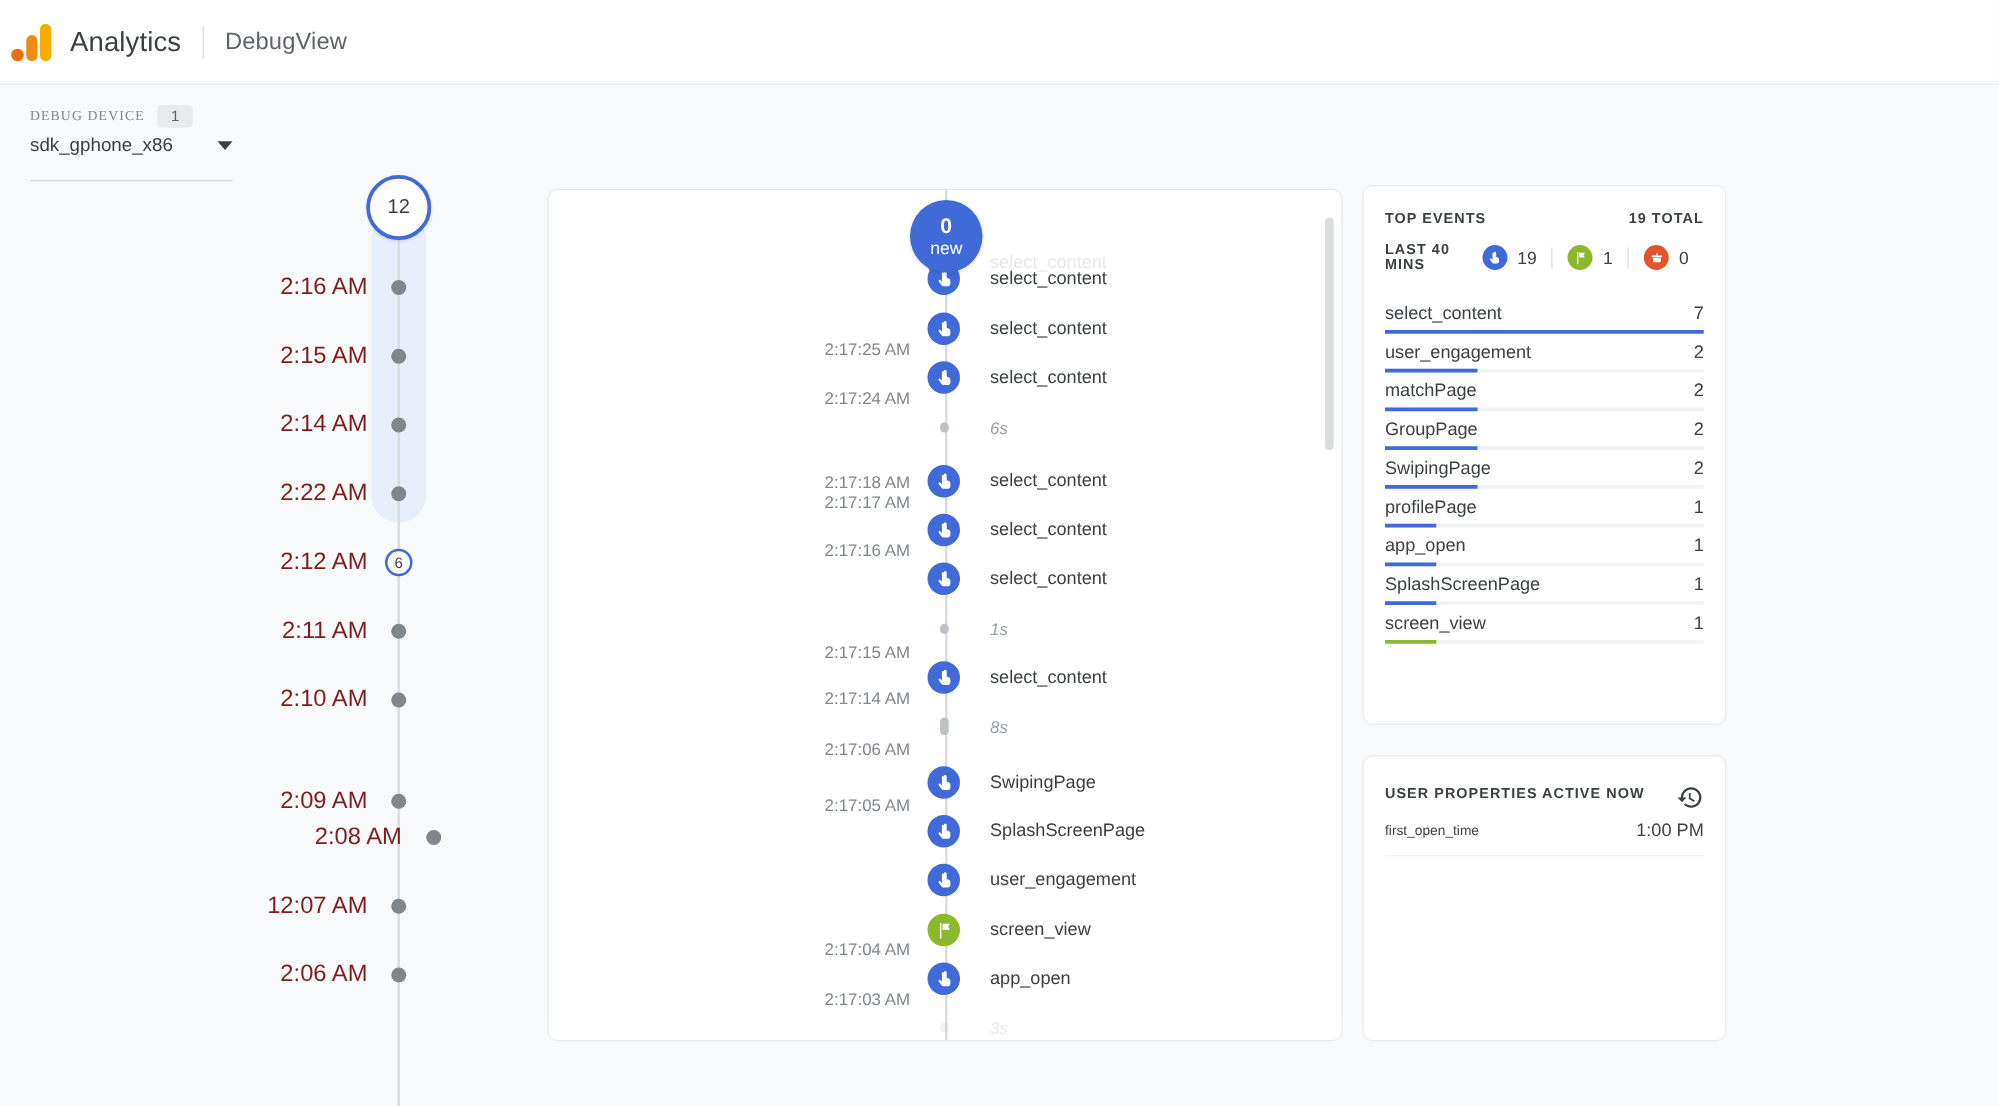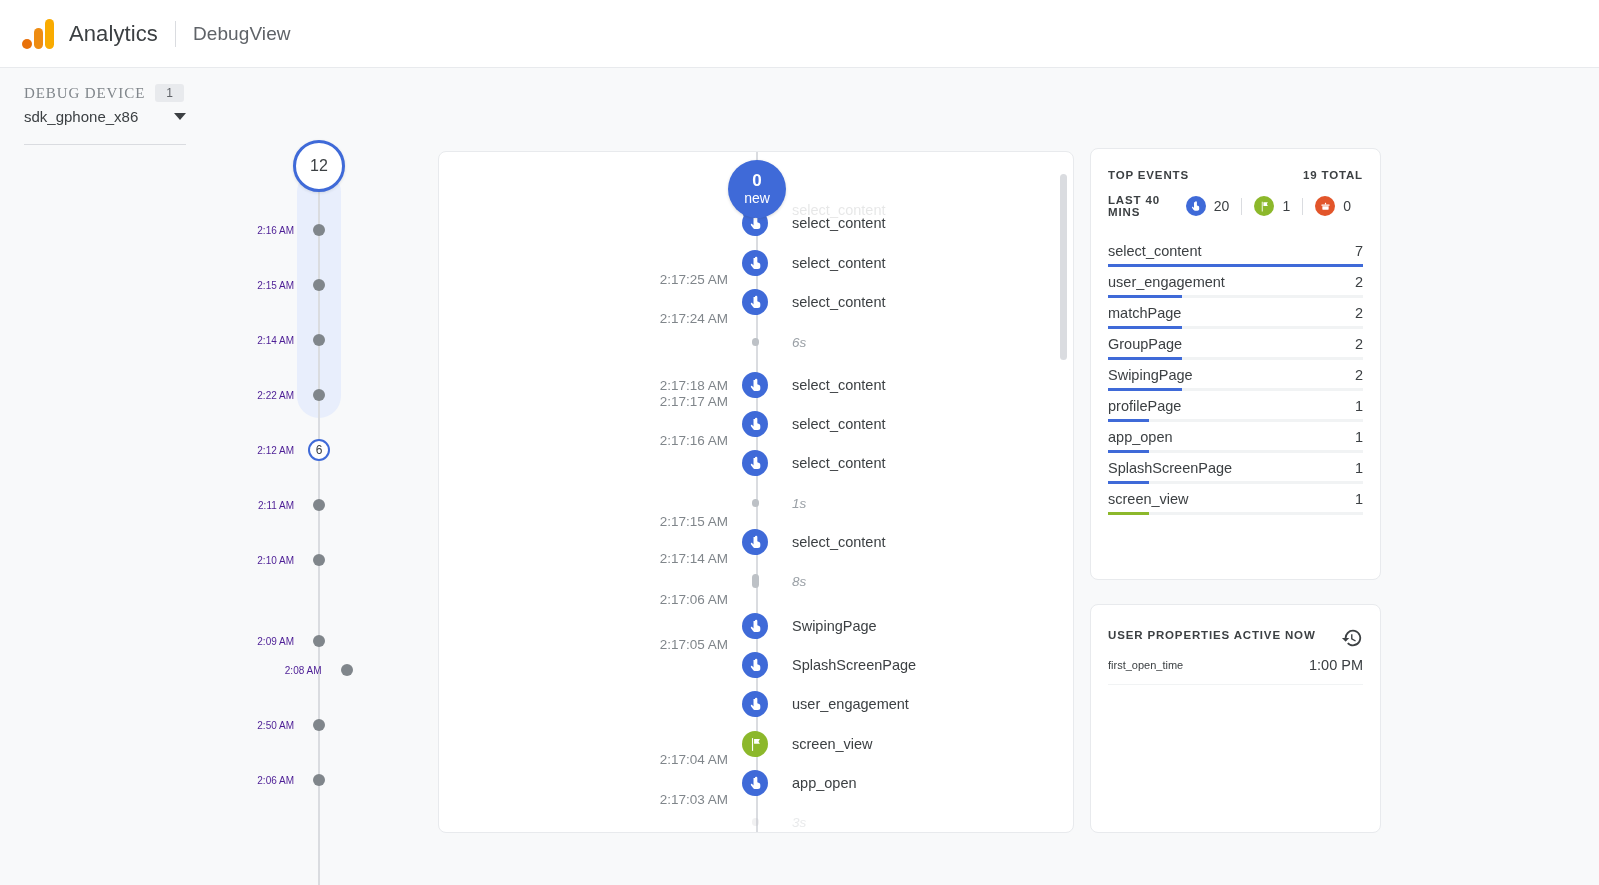--- a/index.html
+++ b/index.html
@@ -10,21 +10,21 @@
     overflow: hidden;
     -webkit-font-smoothing: antialiased;
   }
 
   
   .topbar {
     height: 68px;
     background: #ffffff;
     display: flex;
     align-items: center;
-    padding-left: 22px;
+    padding-left: 9px;
     border-bottom: 1px solid #e8eaed;
   }
   .ga-logo { width: 34px; height: 30px; position: relative; margin-right: 13px; }
   .ga-logo .b1 { position:absolute; left:0; bottom:0; width:10px; height:10px; border-radius:50%; background:#e8710a; }
   .ga-logo .b2 { position:absolute; left:12px; bottom:0; width:9px; height:21px; border-radius:4.5px; background:#ee8c12; }
   .ga-logo .b3 { position:absolute; left:23px; bottom:0; width:9px; height:30px; border-radius:4.5px; background:#f9ab00; }
   .brand {
     font-size: 22px; color: #3c4043; letter-spacing: 0.1px;
   }
   .brand-sep {
@@ -33,21 +33,21 @@
   .section-title {
     font-size: 19px; color: #5f6368; letter-spacing: 0.1px;
   }
 
   
   .devicebar {
     height: 80px; padding: 16px 0 0 24px; background: #f8f9fa;
   }
   .device-label-row { display:flex; align-items:center; gap: 10px; }
   .device-label {
-    font-size: 15px; letter-spacing: 0.9px; color: #80868b;
+    font-size: 11px; letter-spacing: 0.9px; color: #80868b;
     font-family: "Liberation Serif", serif; font-variant: small-caps;
     text-transform: uppercase;
   }
   .device-count {
     background: #e8eaed; color: #5f6368; font-size: 12px;
     border-radius: 3px; padding: 2px 11px; min-width: 28px; text-align:center;
   }
   .device-select {
     margin-top: 6px; width: 162px; border-bottom: 1px solid #dadce0;
     display:flex; align-items:center; justify-content: space-between;
@@ -75,21 +75,21 @@
   }
   .min-highlight {
     position:absolute; left: 97px; top: 22px; width: 44px; height: 248px;
     background: #e8eefc; border-radius: 22px;
   }
   .min-row {
     position: absolute; left: 0; width: 180px; height: 20px;
     display: flex; align-items: center;
   }
   .min-label {
-    width: 110px; text-align: right; font-size: 10px; color: #4c1d95;
+    width: 110px; text-align: right; font-size: 19px; color: #7f1d1d;
     padding-right: 16px;
   }
   .min-dot {
     width: 12px; height: 12px; border-radius: 50%; background: #80868b;
     margin-left: 3px;
   }
   .min-bubble-top {
     position: absolute; left: 93px; top: -8px;
     width: 52px; height: 52px; border-radius: 50%;
     background: #ffffff; border: 3px solid #3f6ad8;
@@ -296,21 +296,21 @@
         </div>
         <div class="min-row" style="top: 483px;">
           <div class="min-label">2:09 AM</div>
           <div class="min-dot"></div>
         </div>
         <div class="min-row" style="top: 512px; justify-content: center;">
           <div class="min-label">2:08 AM</div>
           <div class="min-dot"></div>
         </div>
         <div class="min-row" style="top: 567px;">
-          <div class="min-label">2:50 AM</div>
+          <div class="min-label">12:07 AM</div>
           <div class="min-dot"></div>
         </div>
         <div class="min-row" style="top: 622px;">
           <div class="min-label">2:06 AM</div>
           <div class="min-dot"></div>
         </div>
       </div>
   </div>
 
   <div class="stream-card">
@@ -473,21 +473,21 @@
       </div>
       <div class="panel-sub">
         <span class="panel-subtitle">LAST 40 MINS</span>
         <div class="legend" id="legend-container">
             <div class="legend-item">
               <span class="legend-ico touch">
                 <svg width="13" height="13" viewBox="0 0 24 24" fill="#fff">
                   <path d="M11.2 4.2a1.7 1.7 0 0 1 3.4 0v6.1l1.6.5c1.6.5 2.6 1.5 2.6 3.2v2.6c0 1.9-1.4 3.2-3.3 3.2h-4.1c-1.3 0-2-.4-2.8-1.4l-3-4c-.4-.6-.3-1.3.25-1.7.5-.38 1.2-.3 1.7.2l1.65 1.8V4.2z"></path>
                 </svg>
               </span>
-              <span class="legend-val">20</span>
+              <span class="legend-val">19</span>
             </div>
             <div class="legend-divider"></div>
             <div class="legend-item">
               <span class="legend-ico flag">
                 <svg width="13" height="13" viewBox="0 0 24 24" fill="#fff">
                   <path d="M7 3h1.6v18H7z"></path>
                   <path d="M10 4.2h8.2l-1.9 3.4 1.9 3.4H10z"></path>
                 </svg>
               </span>
               <span class="legend-val">1</span>

